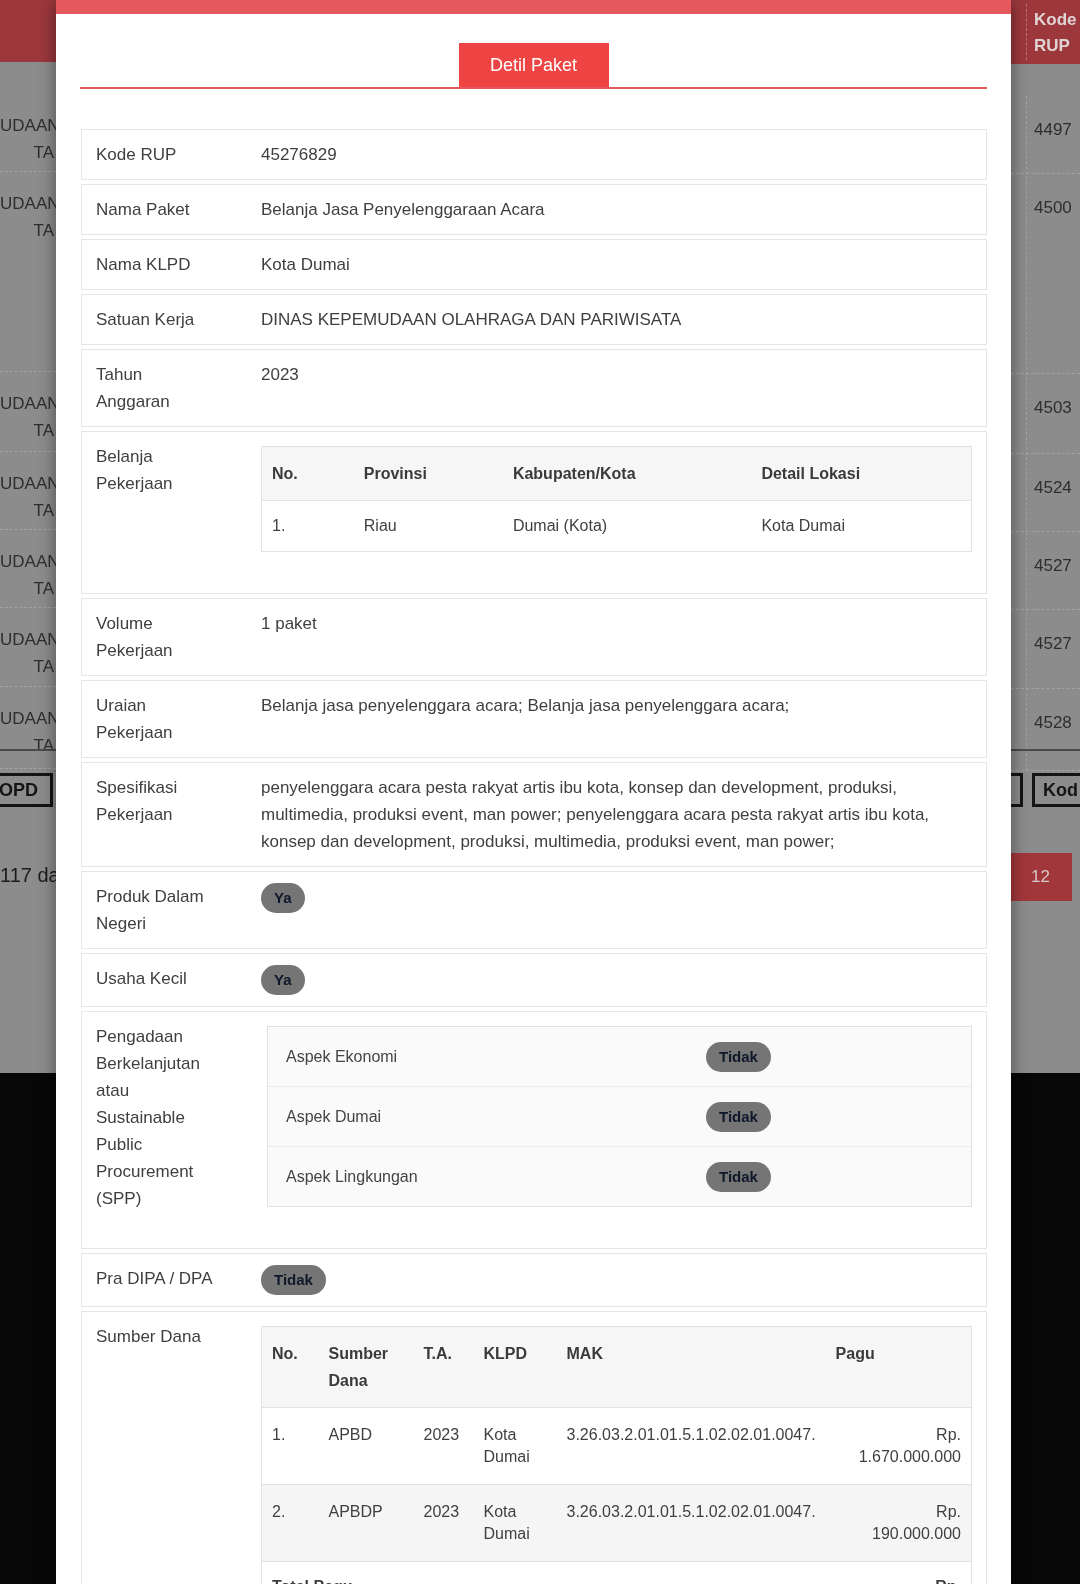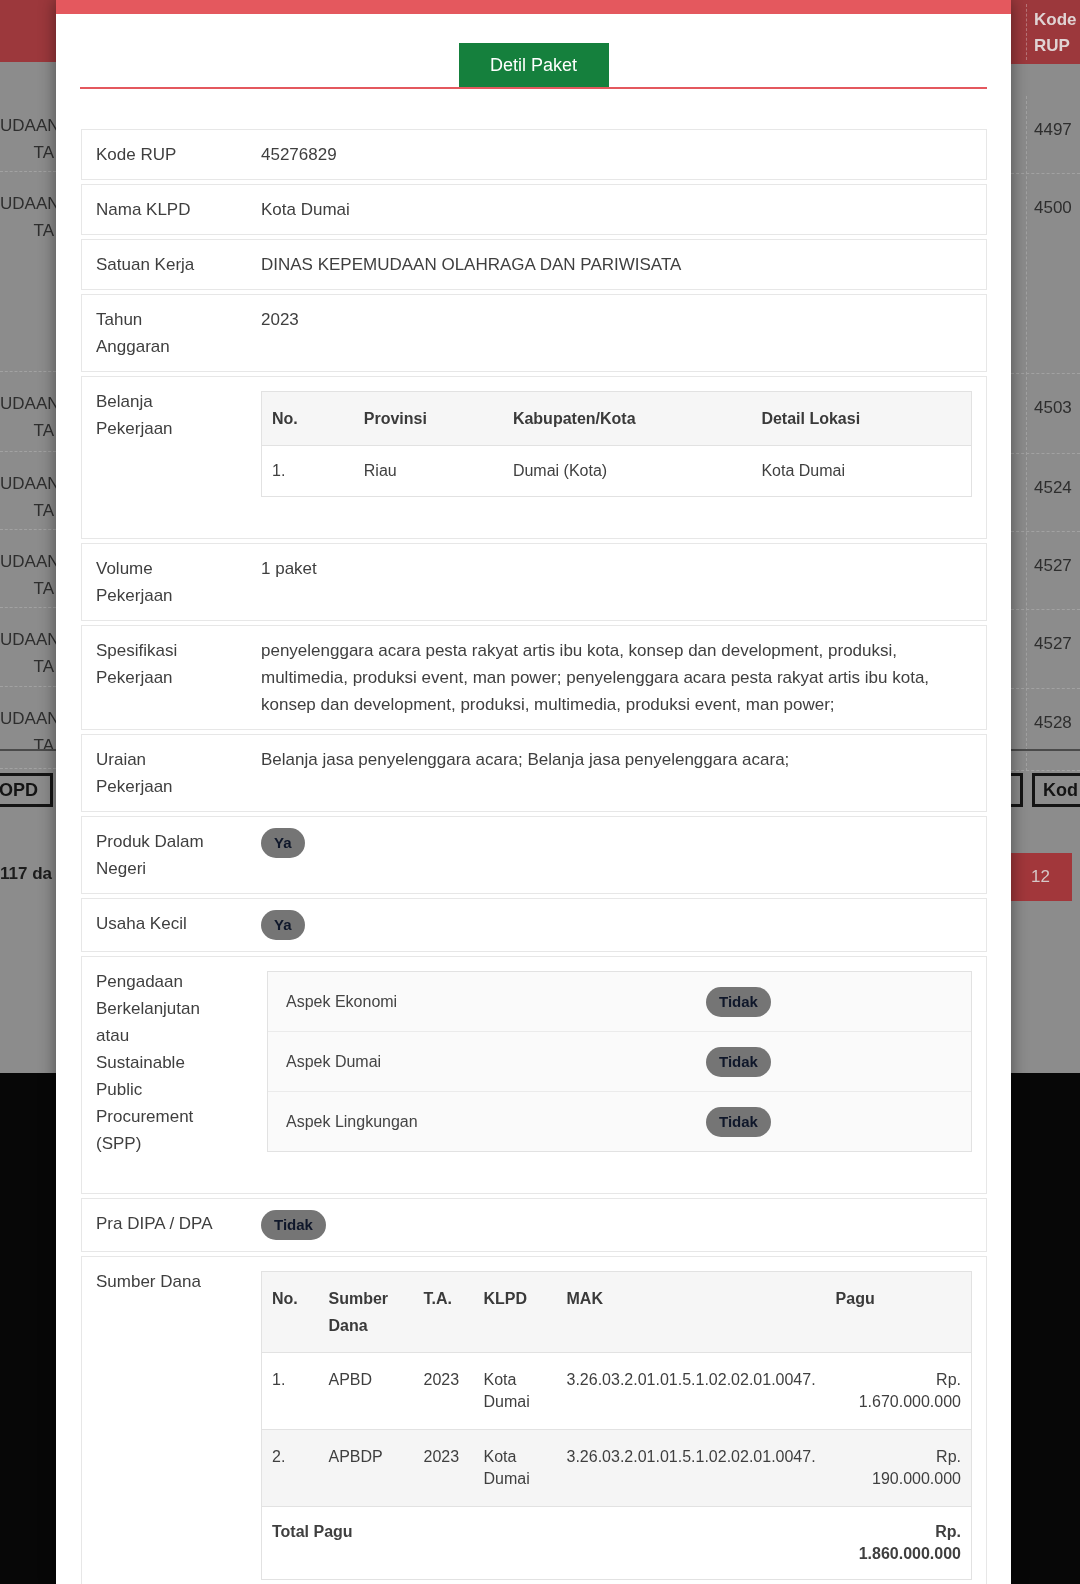--- a/index.html
+++ b/index.html
@@ -45,40 +45,40 @@
     border:3px solid #141414; background:#8c8c8c;
   }
   .kode-box {
     position:absolute; top:773px; left:21px; width:62px; height:34px;
     border:3px solid #141414; background:#8c8c8c;
     font-weight:bold; font-size:18px; color:#141414;
     line-height:28px; padding-left:8px; overflow:hidden; white-space:nowrap;
   }
   .summary {
     position:absolute; top:864px; left:0; width:56px;
-    font-size:17px; color:#1c1c1c; white-space:nowrap; overflow:hidden;font-weight:bold;
+    font-size:20px; color:#1c1c1c; white-space:nowrap; overflow:hidden;
   }
   .page-btn {
     position:absolute; top:853px; left:1009px; width:63px; height:48px;
     background:#a2373b; color:#d6c8c8; font-size:17px;
     display:flex; align-items:center; justify-content:center; z-index:5;
   }
   .bg-footer { position:absolute; left:0; top:1073px; width:1080px; height:511px; background:#070707; z-index:2; }
 
   
   .modal {
     position:absolute; left:56px; top:0; width:955px; height:1584px;
     background:#ffffff; z-index:10; box-shadow:0 0 16px rgba(0,0,0,0.45);
     overflow:hidden;
   }
   .modal-topbar { height:14px; background:#e4585e; }
   .tabwrap { margin:0 24px; border-bottom:2px solid #e4585e; display:flex; justify-content:center; }
   .tab {
     margin-top:29px; width:150px; height:44px; line-height:44px;
-    background:#15803d; color:#ffffff; font-size:18px; text-align:center;
+    background:#ef4444; color:#ffffff; font-size:18px; text-align:center;
   }
 
   .detail-card { margin:40px 24px 0 25px; font-size:17px; }
   .drow { display:flex; border:1px solid #e7e7e7; background:#fff; }
   .drow + .drow { margin-top:4px; }
   .dlabel { flex:none; width:131px; padding:11px 0 11px 14px; line-height:27px; }
   .dval   { flex:1; margin-left:48px; padding:11px 14px 11px 0; line-height:27px; }
 
   .badge {
     display:inline-block; background:#757575; color:#0f172a;
@@ -172,20 +172,24 @@
     <div class="tab">Detil Paket</div>
   </div>
 
   <div class="detail-card">
 
     <div class="drow">
       <div class="dlabel">Kode RUP</div>
       <div class="dval">45276829</div>
     </div>
 
+    <div class="drow">
+      <div class="dlabel">Nama Paket</div>
+      <div class="dval">Belanja Jasa Penyelenggaraan Acara</div>
+    </div>
 
     <div class="drow">
       <div class="dlabel">Nama KLPD</div>
       <div class="dval">Kota Dumai</div>
     </div>
 
     <div class="drow">
       <div class="dlabel">Satuan Kerja</div>
       <div class="dval">DINAS KEPEMUDAAN OLAHRAGA DAN PARIWISATA</div>
     </div>
@@ -224,27 +228,27 @@
         </table>
       </div>
     </div>
 
     <div class="drow">
       <div class="dlabel">Volume Pekerjaan</div>
       <div class="dval">1 paket</div>
     </div>
 
     <div class="drow">
+      <div class="dlabel">Uraian Pekerjaan</div>
+      <div class="dval">Belanja jasa penyelenggara acara; Belanja jasa penyelenggara acara;</div>
+    </div>
+
+    <div class="drow">
       <div class="dlabel">Spesifikasi Pekerjaan</div>
       <div class="dval">penyelenggara acara pesta rakyat artis ibu kota, konsep dan development, produksi, multimedia, produksi event, man power; penyelenggara acara pesta rakyat artis ibu kota, konsep dan development, produksi, multimedia, produksi event, man power;</div>
-    </div>
-
-    <div class="drow">
-      <div class="dlabel">Uraian Pekerjaan</div>
-      <div class="dval">Belanja jasa penyelenggara acara; Belanja jasa penyelenggara acara;</div>
     </div>
 
     <div class="drow">
       <div class="dlabel">Produk Dalam Negeri</div>
       <div class="dval">
         <span class="badge">Ya</span>
       </div>
     </div>
 
     <div class="drow">

